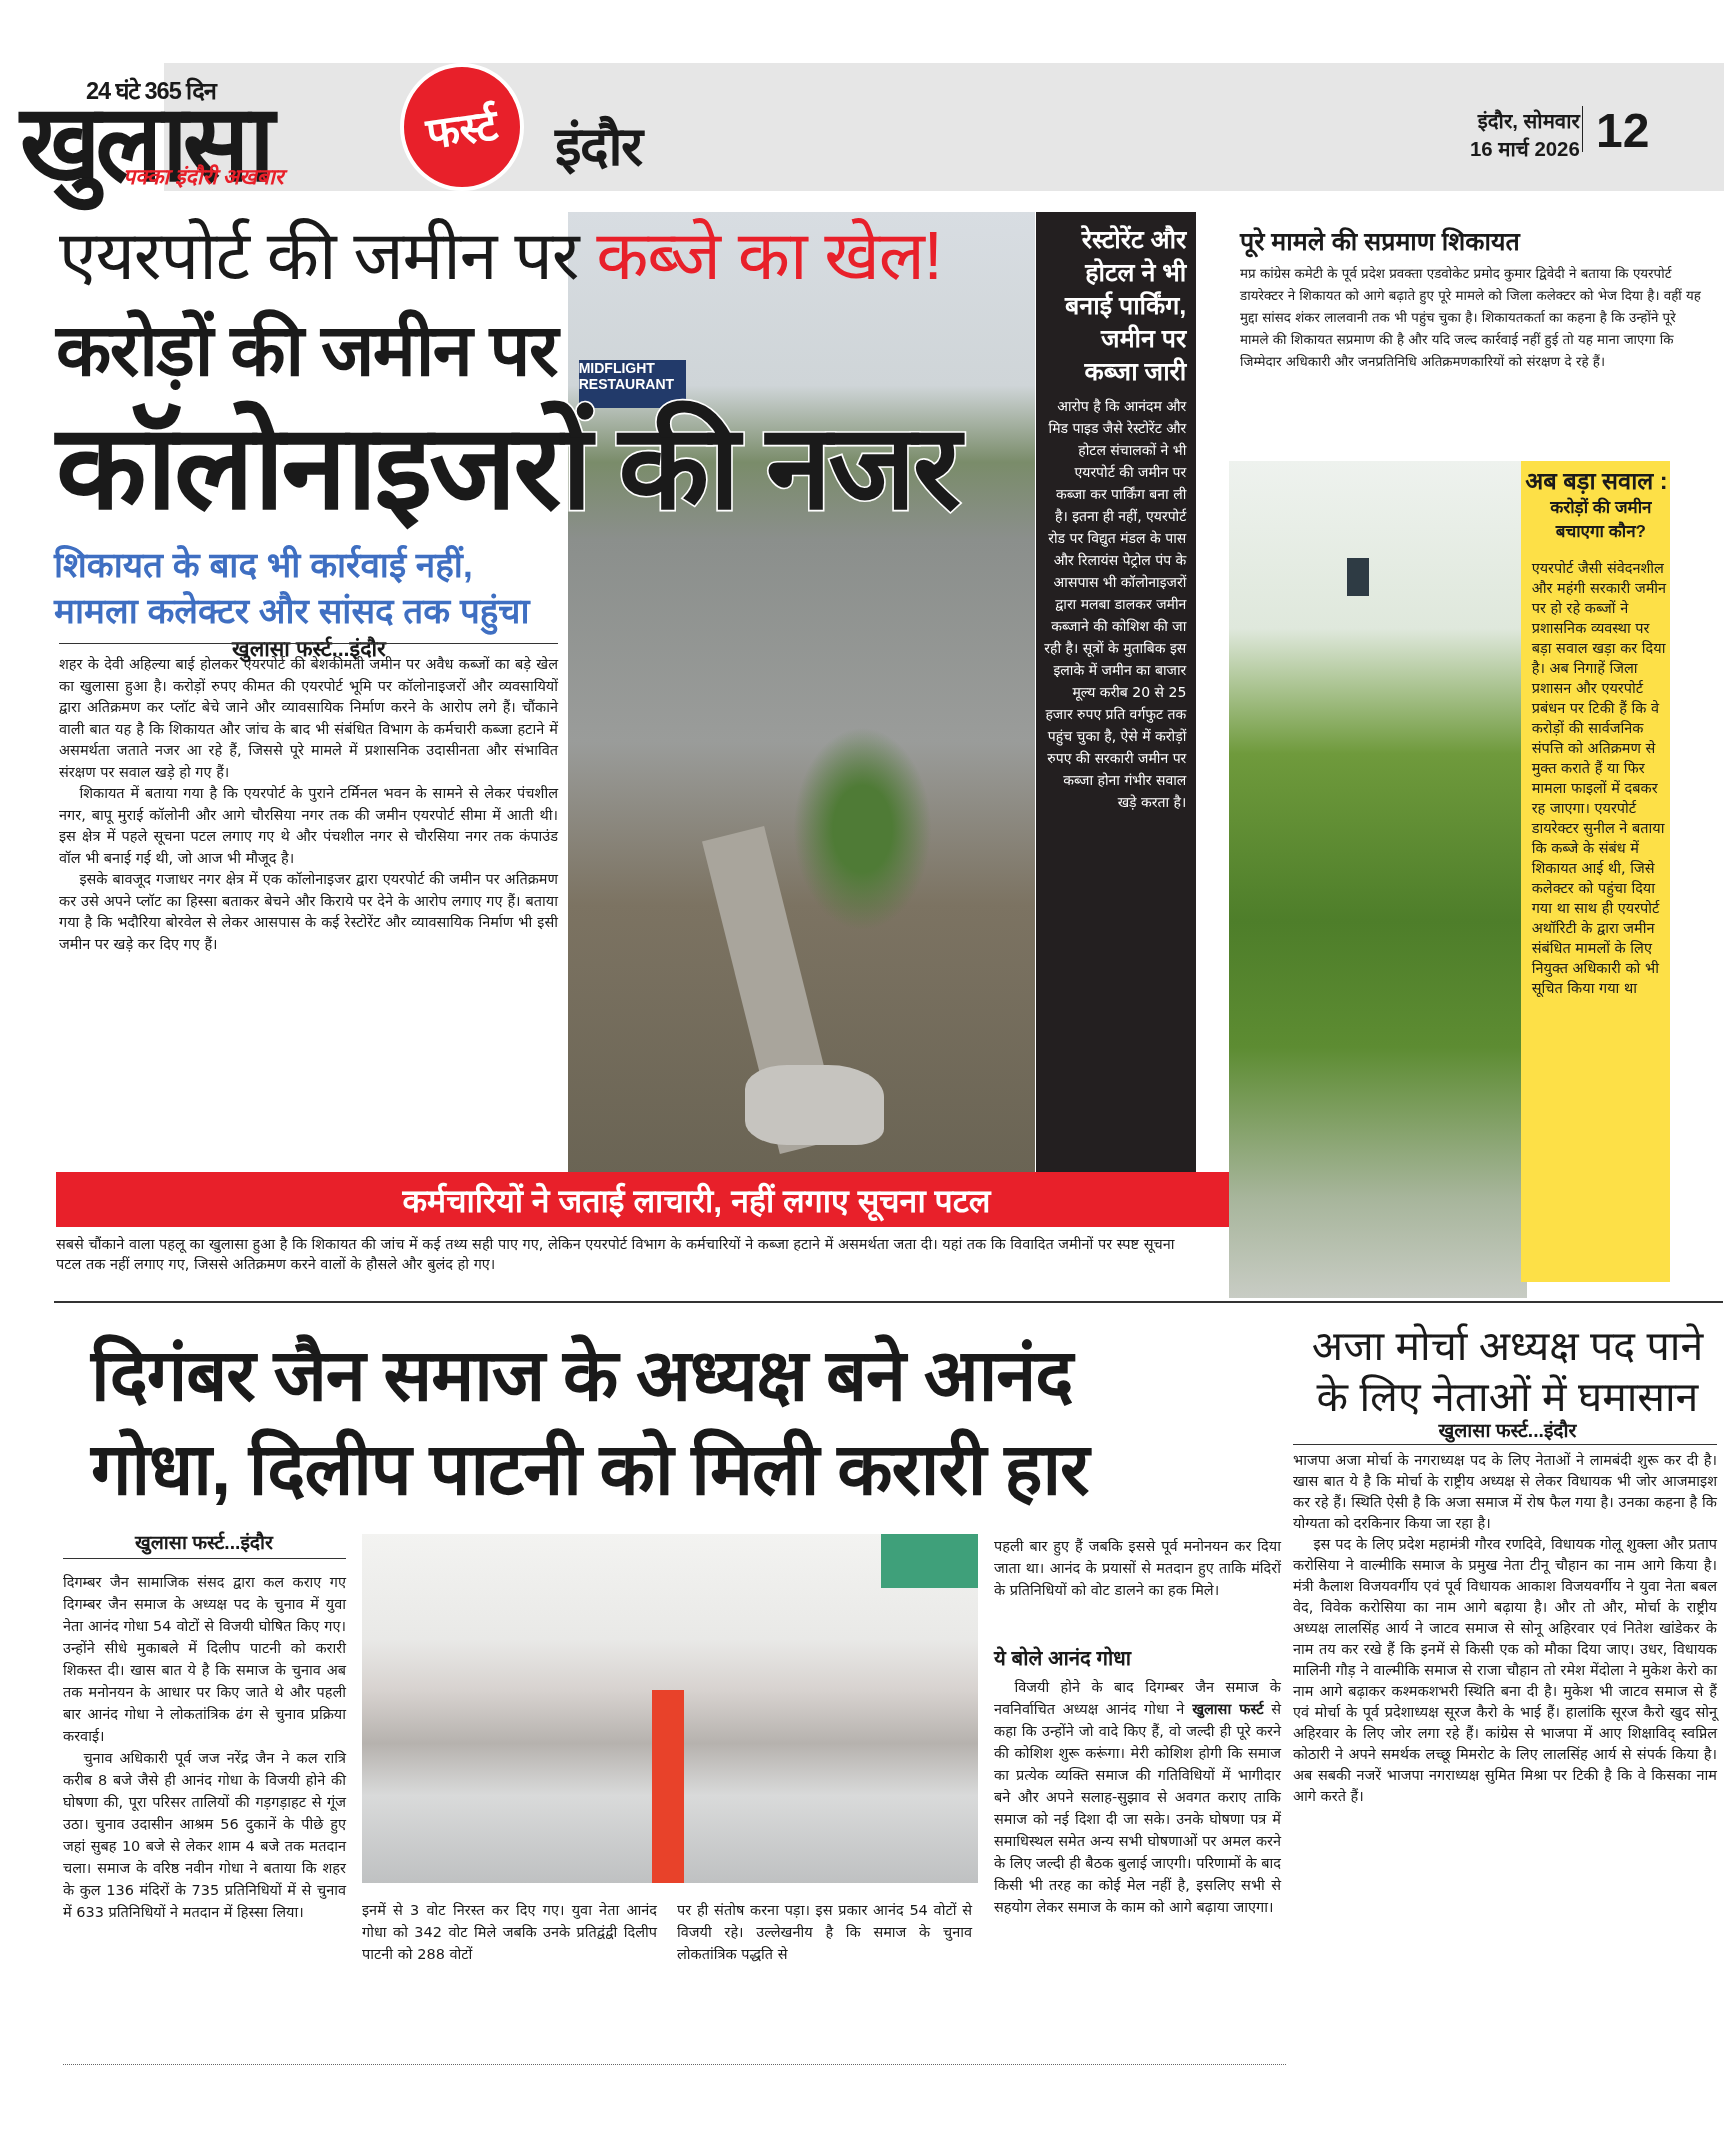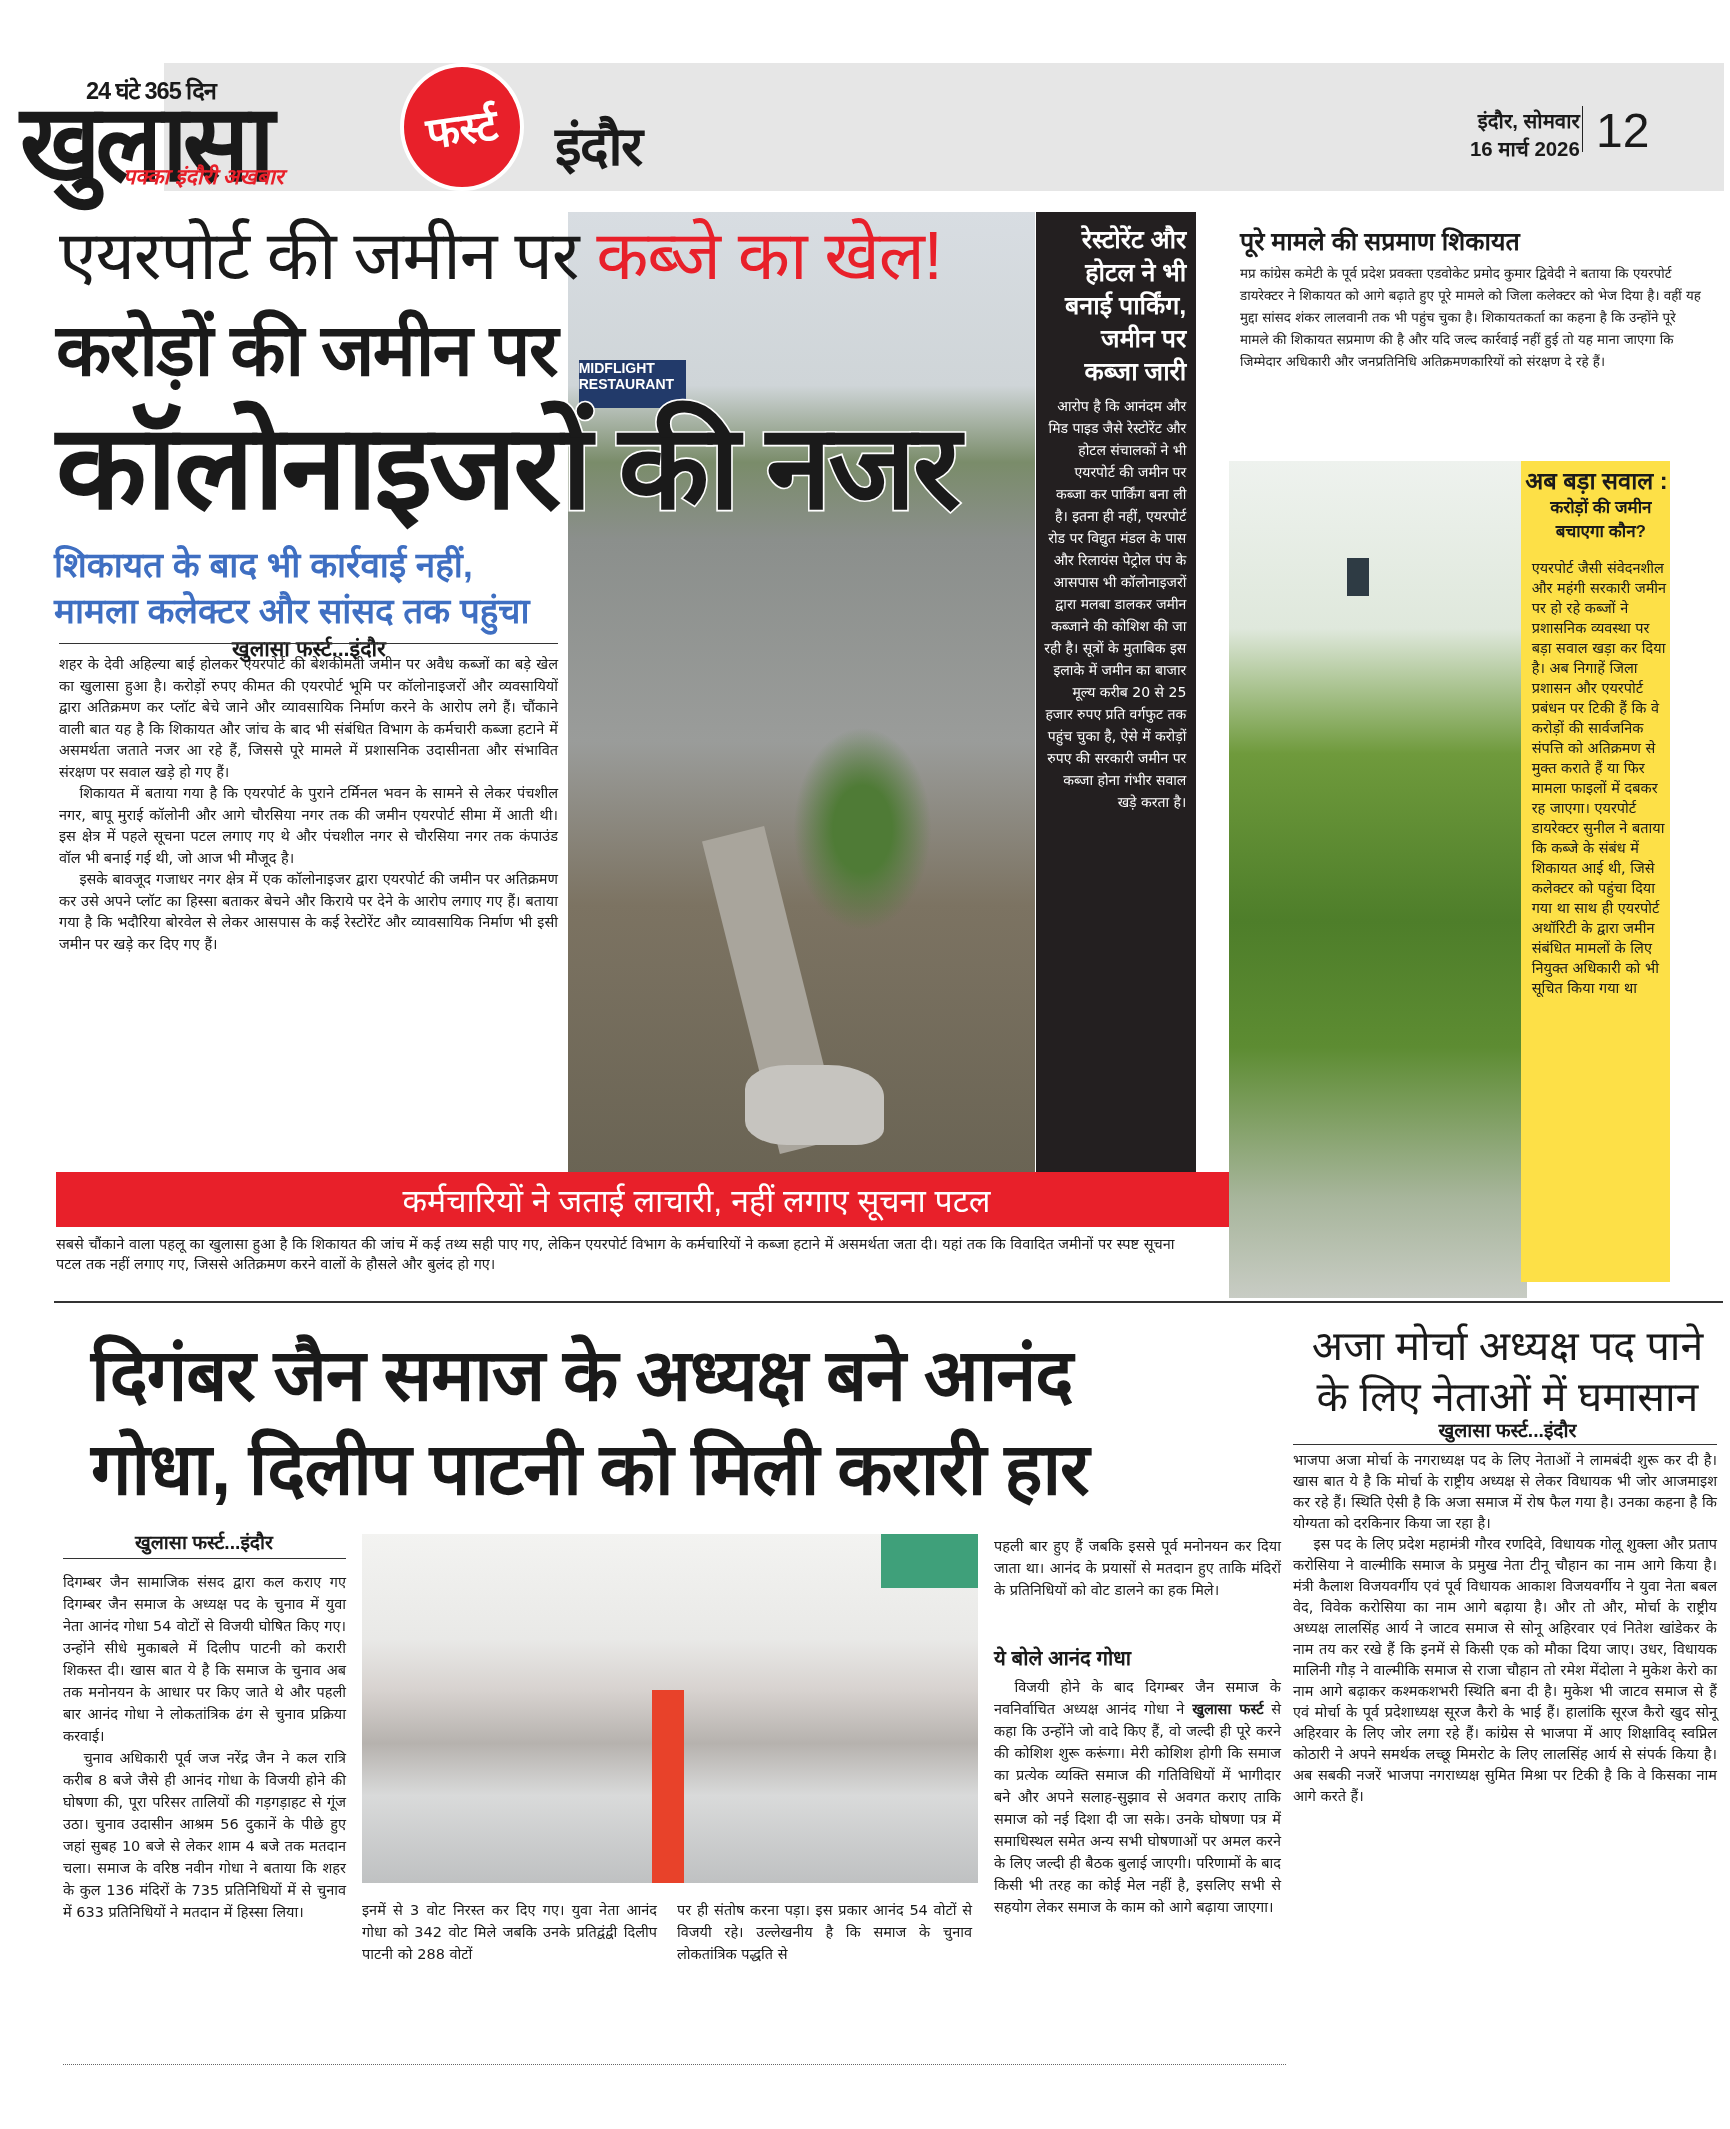--- a/index.html
+++ b/index.html
@@ -9,40 +9,40 @@
 
 #mast-bg{left:164px;top:63px;width:1560px;height:128px;background:#e6e6e6}
 #tagline-top{left:86px;top:74px;width:54px;font-size:23.6px;font-weight:bold;letter-spacing:-1.1px;white-space:nowrap}
 #logo-main{left:20.4px;top:90px;font-size:107px;font-weight:900;line-height:1;letter-spacing:-5.4px;transform:scaleX(.92);transform-origin:left}
 #tagline-red{left:123px;top:161px;font-size:21.5px;color:#e8202a;font-weight:bold;font-style:italic;white-space:nowrap}
 #logo-circle{left:400px;top:63px;width:124px;height:128px;border-radius:50%;background:#e8202a;border:4.3px solid #fff;display:flex;align-items:center;justify-content:center}
 #logo-circle span{color:#fff;font-size:43px;font-weight:bold;transform:rotate(-8deg)}
 #edition{left:555px;top:107px;font-size:54px;font-weight:bold;letter-spacing:-1.6px}
 #dateblock{left:1470px;top:107px;text-align:right;font-size:20.4px;font-weight:bold;line-height:28px}
 #date-sep{left:1582px;top:106px;width:1.1px;height:46px;background:#222}
-#pageno{left:1596px;top:107px;font-size:48px;font-weight:400;line-height:1}
+#pageno{left:1596px;top:107px;font-size:48px;font-weight:700;line-height:1}
 
 #hl1{left:59px;top:206px;font-size:68px;font-weight:400;white-space:nowrap;letter-spacing:-1.1px}
 #hl1 .red{color:#e8202a}
 #hl2{left:56px;top:298px;font-size:72px;font-weight:900;white-space:nowrap;letter-spacing:-1.6px}
 #hl3{left:56px;top:408px;font-size:118px;font-weight:900;white-space:nowrap;letter-spacing:-3.2px;line-height:1;z-index:3;-webkit-text-stroke:3.2px #fff;paint-order:stroke fill}
 #photo1{left:568px;top:212px;width:467px;height:963px;background:linear-gradient(180deg,#d8dde2 0%,#cfd5d8 18%,#7a8c6a 26%,#8b8f8c 34%,#9a9c9a 55%,#7c7362 72%,#6a6454 100%);overflow:hidden}
 #photo1 .sign{position:absolute;left:10.7px;top:148px;width:107px;height:48px;background:#223a6a;color:#fff;font-size:14px;font-weight:bold;padding:0}
 #photo1 .slab{position:absolute;left:172px;top:617px;width:64px;height:322px;background:#a9a59c;transform:rotate(-14deg)}
 #photo1 .rock{position:absolute;left:177px;top:853px;width:139px;height:80px;background:#c6c4bf;border-radius:30% 40% 20% 30%}
 #photo1 .plant{position:absolute;left:225px;top:515px;width:139px;height:204px;background:radial-gradient(ellipse at center,#4f7b36 0%,#4f7b36 30%,transparent 70%)}
 #deck{left:54px;top:542px;width:510px;text-align:left;color:#3f6fc2;font-size:35px;font-weight:bold;line-height:46px}
 #byline1{left:54px;top:617px;width:510px;text-align:center;font-size:21.5px;font-weight:bold;padding-top:16px}
 .rule{height:1.1px;background:#333}
 #rule1{left:59px;top:643px;width:499px}
 .body{font-family:"DejaVu Sans","Liberation Sans",sans-serif;font-size:14.5px;line-height:21.5px;text-align:justify}
 .body p{text-indent:0}
 .body p+p{text-indent:20.4px}
 #body1{left:59px;top:654px;width:499px}
-#redband{left:56px;top:1172px;width:1281px;height:55px;background:#e8202a;color:#fff;font-size:32px;font-weight:normal;display:flex;align-items:center;justify-content:center}
+#redband{left:56px;top:1172px;width:1281px;height:55px;background:#e8202a;color:#fff;font-size:32px;font-weight:bold;display:flex;align-items:center;justify-content:center}
 #body-band{left:56px;top:1234px;width:1143px;font-size:14.5px;line-height:20.4px;font-family:"DejaVu Sans",sans-serif}
 
 #blackbox{left:1036px;top:212px;width:160px;height:960px;background:#231f20;color:#fff;padding:10.7px 9.7px 0 5.4px;text-align:right}
 #blackbox .bh{font-size:25px;font-weight:bold;line-height:33px;margin-bottom:7.5px}
 #blackbox .bb{font-family:"DejaVu Sans",sans-serif;font-size:14px;line-height:22px}
 
 #rt-head{left:1240px;top:223px;font-size:25px;font-weight:bold}
 #rt-body{left:1240px;top:263px;width:461px;font-family:"DejaVu Sans",sans-serif;font-size:13.4px;line-height:22px}
 #photo2{left:1229px;top:461px;width:298px;height:837px;background:linear-gradient(180deg,#eef2ee 0%,#dfe8dc 20%,#6f9a3c 35%,#4e7e2a 55%,#5d8c32 70%,#a7b59b 88%,#c8ccc4 100%);overflow:hidden}
 #photo2 .pole{position:absolute;left:118px;top:97px;width:21.5px;height:38px;background:#2e3b44}

